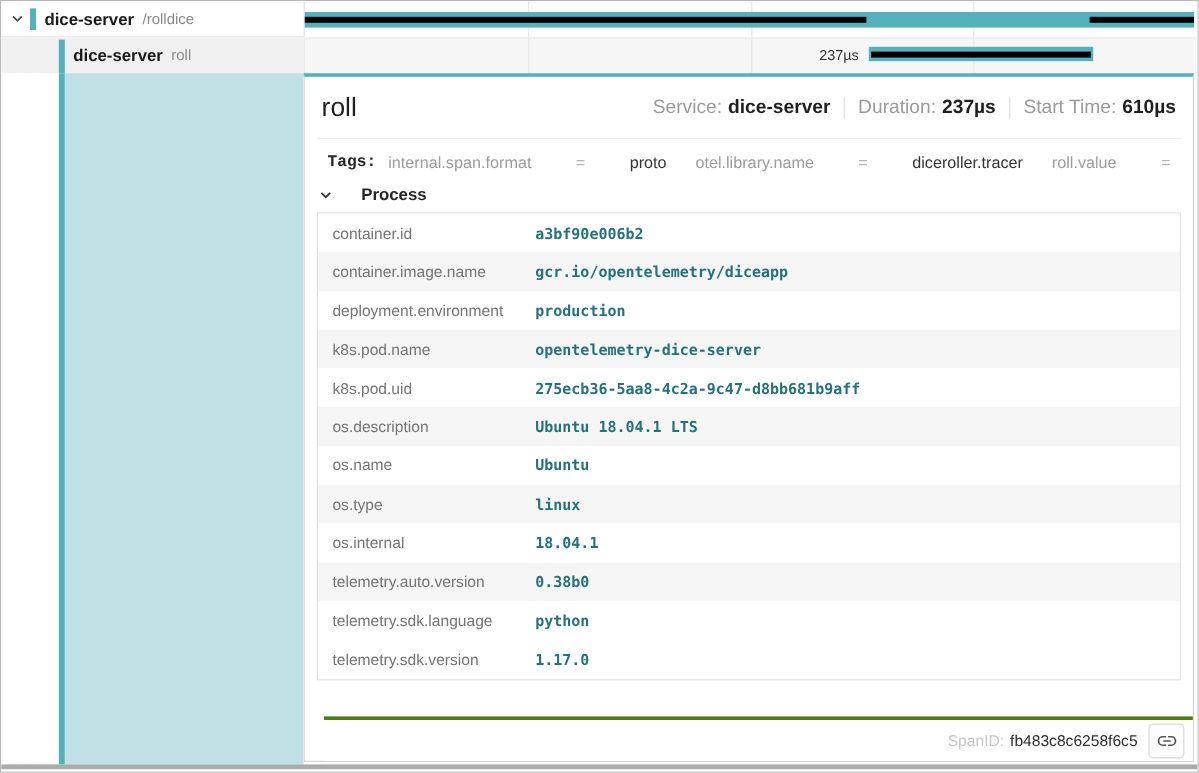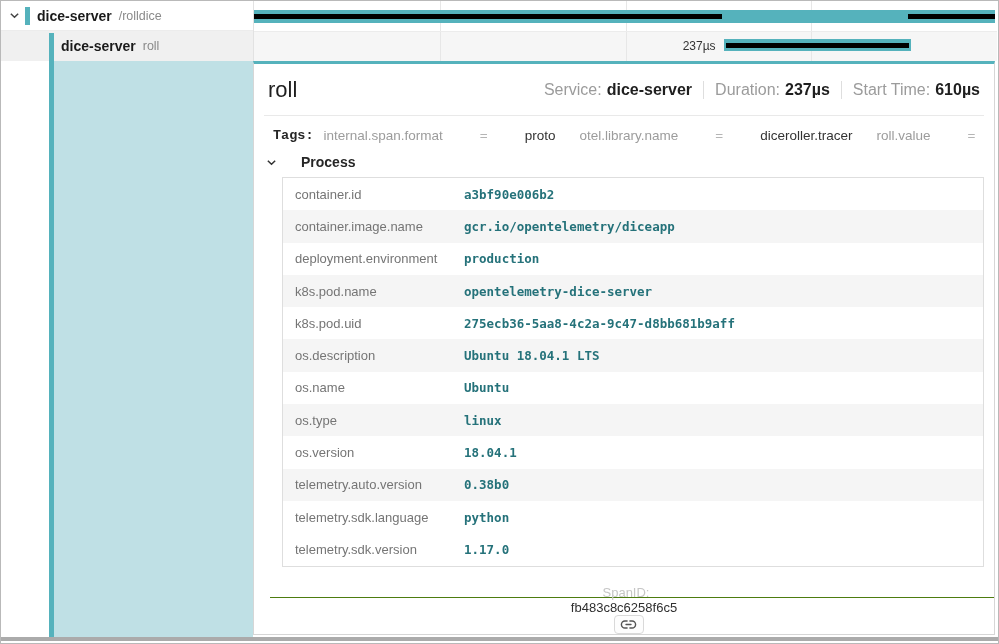--- a/index.html
+++ b/index.html
@@ -64,28 +64,28 @@
   .tags-heading { font-weight:bold; color:#262626; margin:0 10px 0 7px;font-family:Liberation Mono, monospace; }
   .tag-item { display:flex; align-items:center;gap:32px; }
   .tag-key { color:#9c9c9c; }
   .tag-eq { color:#b5b5b5; margin:0 5px; }
   .tag-value { color:#333; }
   .tag-div { width:1px; height:16px; background:#dcdcdc; margin:0 12px; }
 
   .process-row { display:flex; align-items:center; padding:6px 14px 4px 12px; }
   .process-heading { font-size:14px; font-weight:bold; color:#262626; margin-left:24px; }
 
-  .kv-table { margin:3px 10px 0 28px; border:1px solid #dedede; background:#fff; }
+  .kv-table { margin:3px 10px 0 10px; border:1px solid #dedede; background:#fff; }
   .kv-row { display:flex; height:32.3px; align-items:center; background:#fff; }
   .kv-row.shade { background:#f5f5f5; }
   .kv-key { width:181px; padding-left:12px; font-size:13px; color:#757575; }
   .kv-value { font-family:"DejaVu Sans Mono", monospace; font-size:12.5px; color:var(--value-teal,#25727a); font-weight:bold; }
 
   .card-footer { position:absolute; left:16px; right:0; bottom:0; height:37px;
-    border-top:1px solid #4d7c0f; display:flex; align-items:center; justify-content:flex-end; padding-right:7px; background:#fff;flex-direction:column; }
+    border-top:3px solid #4d7c0f; display:flex; align-items:center; justify-content:flex-end; padding-right:7px; background:#fff; }
   .spanid-label { font-size:13px; color:#c6c6c6; margin-right:5px; }
   .spanid-value { font-size:13px; color:#2f2f2f; font-weight:500; margin-right:9px; }
   .link-btn { width:30px; height:29px; border:1px solid #d9d9d9; border-radius:4px; background:#fdfdfd;
     display:flex; align-items:center; justify-content:center; cursor:pointer; }
 
   
   .bottom-strip { position:absolute; left:0; right:0; top:636px; height:4px; background:#ababab; }
 
   .chev { display:block; }
 </style>
@@ -221,21 +221,21 @@
       </div>
       <div class="kv-row">
         <span class="kv-key">os.name</span>
         <span class="kv-value">Ubuntu</span>
       </div>
       <div class="kv-row shade">
         <span class="kv-key">os.type</span>
         <span class="kv-value">linux</span>
       </div>
       <div class="kv-row">
-        <span class="kv-key">os.version</span>
+        <span class="kv-key">os.internal</span>
         <span class="kv-value">18.04.1</span>
       </div>
       <div class="kv-row shade">
         <span class="kv-key">telemetry.auto.version</span>
         <span class="kv-value">0.38b0</span>
       </div>
       <div class="kv-row">
         <span class="kv-key">telemetry.sdk.language</span>
         <span class="kv-value">python</span>
       </div>

